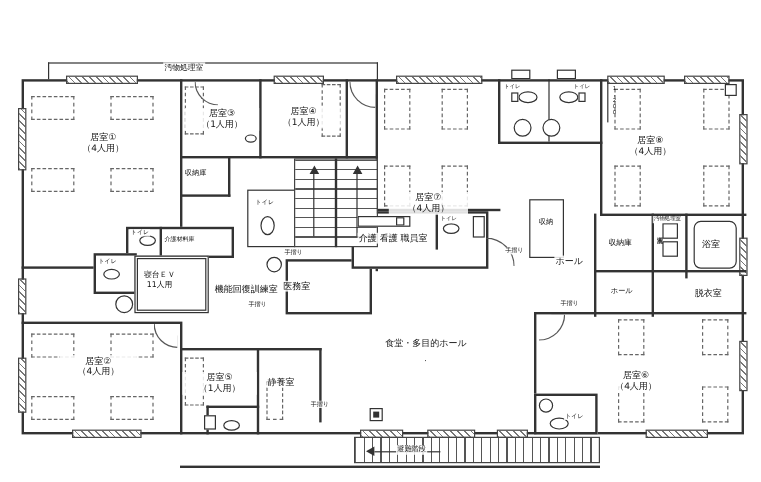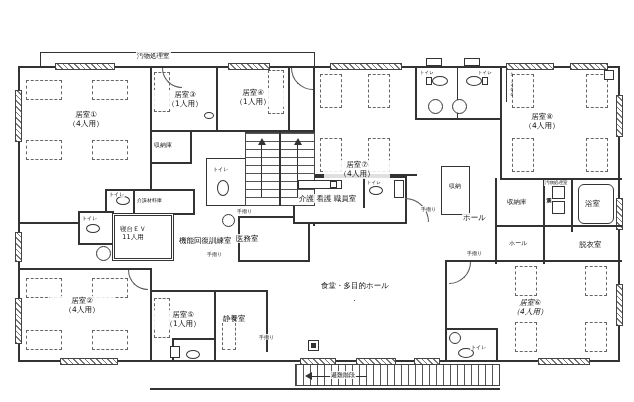--- a/index.html
+++ b/index.html
@@ -199,21 +199,21 @@
     <span>（1人用）</span>
   </div>
   <div class="lbl" style="left:222px;top:88px;width:60px;">
     <span>居室④</span>
     <span>（1人用）</span>
   </div>
   <div class="lbl" style="left:152px;top:310px;width:60px;">
     <span>居室⑤</span>
     <span>（1人用）</span>
   </div>
-  <div class="lbl" style="left:498px;top:298px;width:62px;font-style:italic;">
+  <div class="lbl" style="left:498px;top:308px;width:62px;">
     <span>居室⑥</span>
     <span>（4人用）</span>
   </div>
   <div class="lbl" style="left:324px;top:112px;width:64px;margin-top:48px;">
     <span>居室⑦</span>
     <span>（4人用）</span>
   </div>
   <div class="lbl" style="left:510px;top:112px;width:62px;">
     <span>居室⑧</span>
     <span>（4人用）</span>

